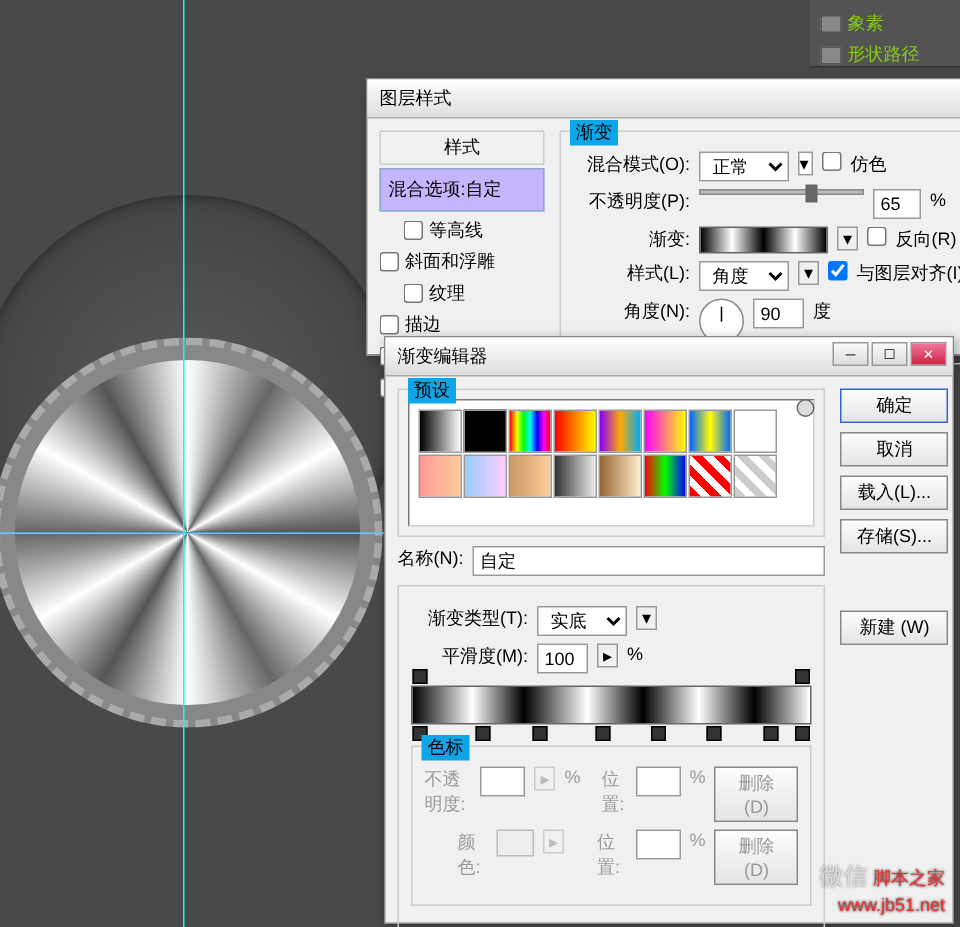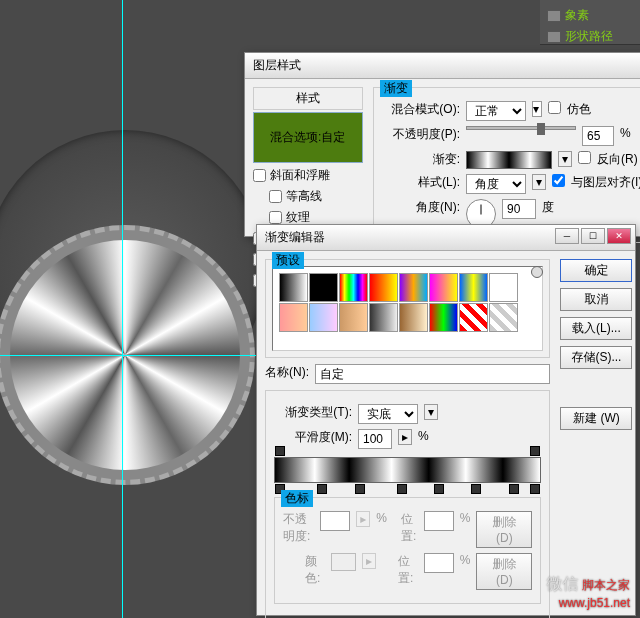--- a/index.html
+++ b/index.html
@@ -67,28 +67,28 @@
       <span class="rgt-ico"></span>
       <span>形状路径</span>
     </div>
 </div>
 
 <div class="dlg" style="left:244px;top:52px;width:468px;height:185px">
   <div class="dlg-title">图层样式</div>
   <div class="dlg-body ls">
     <div class="ls-left">
       <div style="border:1px solid #ccc;padding:2px;text-align:center;margin-bottom:2px">样式</div>
-      <div style="background:#4d7c0f;border:1px solid #8ac;padding:16px;margin-bottom:2px">混合选项:自定</div>
+      <div style="background:#c4b5fd;border:1px solid #8ac;padding:5px;margin-bottom:2px">混合选项:自定</div>
+      <div class="ls-item" style="padding-left:16px">
+          <input type="checkbox" style="">
+          <span>等高线</span>
+        </div>
       <div class="ls-item">
           <input type="checkbox" style="">
           <span>斜面和浮雕</span>
-        </div>
-      <div class="ls-item" style="padding-left:16px">
-          <input type="checkbox" style="">
-          <span>等高线</span>
         </div>
       <div class="ls-item" style="padding-left:16px">
           <input type="checkbox" style="">
           <span>纹理</span>
         </div>
       <div class="ls-item">
           <input type="checkbox" style="">
           <span>描边</span>
         </div>
       <div class="ls-item">

